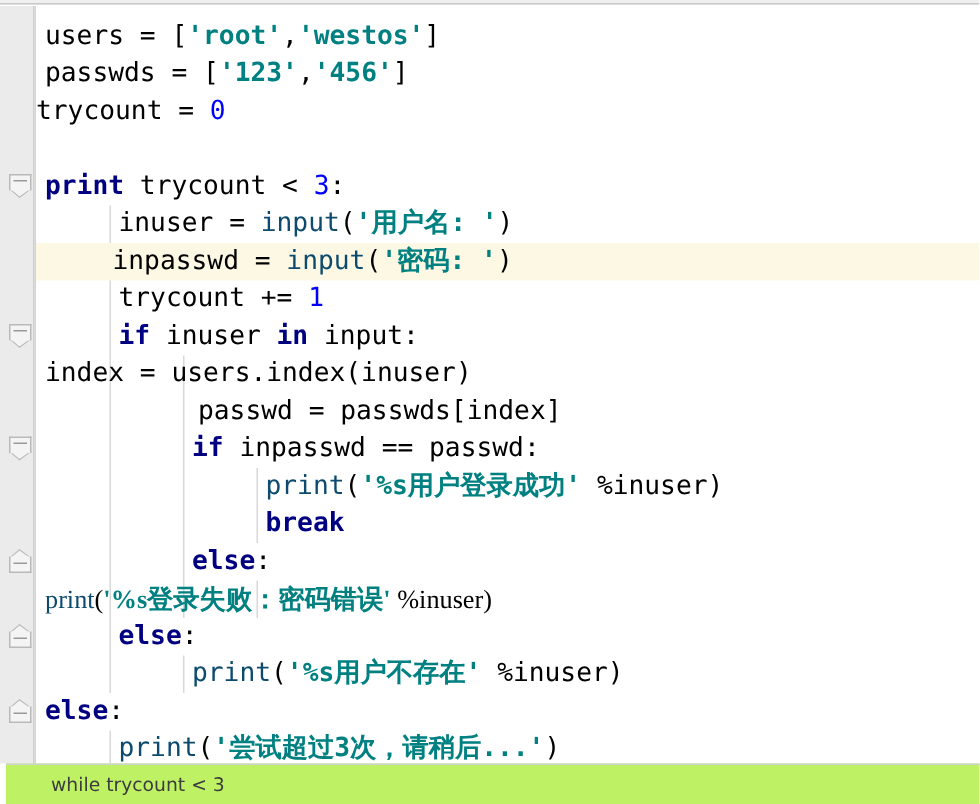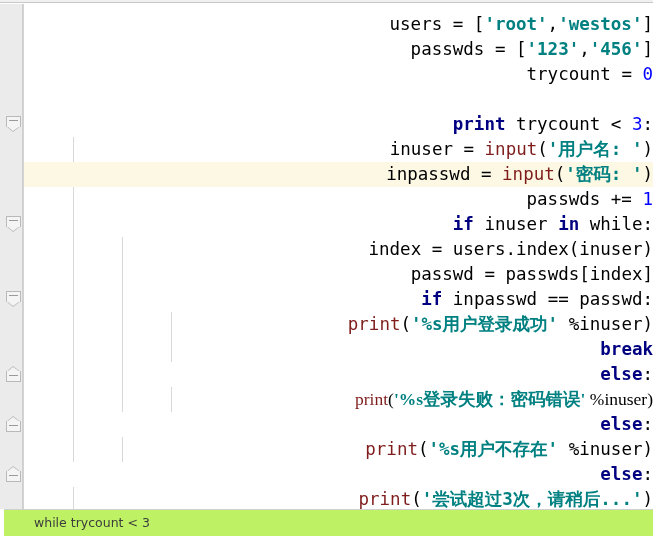--- a/index.html
+++ b/index.html
@@ -129,42 +129,41 @@
   .code-line {
     position: absolute;
     left: 0;
     width: 629px;
     height: 25px;
     line-height: 25px;
     font-family: "DejaVu Sans Mono", monospace;
     font-size: 17.5px;
     white-space: pre;
     color: #000000;
-    text-align: right;
   }
   .code-line .txt {
     display: inline-block;
     padding-left: 6px;
   }
   .hl-line {
     background: #fdf8e3;
   }
 
   
   .indent-guide {
     position: absolute;
     width: 1px;
     background: #d8d8d8;
   }
 
   
   .kw   { color: #000080; font-weight: bold; }
   .str  { color: #008080; font-weight: bold; }
   .num  { color: #0000ff; }
-  .fn   { color: #7f1d1d; }
+  .fn   { color: #0c4a6e; }
   .plain{ color: #000000; }
 
   
   #status-bar {
     position: absolute;
     left: 4px;
     top: 509px;
     width: 653px;
     height: 43px;
     background: #bef264;
@@ -247,30 +246,30 @@
     <div id="indent-guides">
         <div class="indent-guide" style="left: 49px; top: 133px; height: 325px;"></div>
         <div class="indent-guide" style="left: 98px; top: 233px; height: 175px;"></div>
         <div class="indent-guide" style="left: 147px; top: 308px; height: 50px;"></div>
         <div class="indent-guide" style="left: 147px; top: 383px; height: 25px;"></div>
         <div class="indent-guide" style="left: 98px; top: 433px; height: 25px;"></div>
         <div class="indent-guide" style="left: 49px; top: 483px; height: 25px;"></div>
       </div>
     <div id="code-lines">
         <div class="code-line" style="top: 8px;"><span class="txt" style="padding-left: 6px;"><span class="plain">users</span><span class="plain"> = [</span><span class="str">'root'</span><span class="plain">,</span><span class="str">'westos'</span><span class="plain">]</span></span></div>
-        <div class="code-line" style="top: 33px;"><span class="txt" style="padding-left: 22px;"><span class="plain">passwds</span><span class="plain"> = [</span><span class="str">'123'</span><span class="plain">,</span><span class="str">'456'</span><span class="plain">]</span></span></div>
+        <div class="code-line" style="top: 33px;"><span class="txt" style="padding-left: 6px;"><span class="plain">passwds</span><span class="plain"> = [</span><span class="str">'123'</span><span class="plain">,</span><span class="str">'456'</span><span class="plain">]</span></span></div>
         <div class="code-line" style="top: 58px;"><span class="txt" style="padding-left: 0;"><span class="plain">trycount</span><span class="plain"> = </span><span class="num">0</span></span></div>
         <div class="code-line" style="top: 83px;"><span class="txt" style="padding-left: 6px;"></span></div>
         <div class="code-line" style="top: 108px;"><span class="txt" style="padding-left: 6px;"><span class="kw">print</span><span class="plain"> trycount &lt; </span><span class="num">3</span><span class="plain">:</span></span></div>
         <div class="code-line" style="top: 133px;"><span class="txt" style="padding-left: 55px;"><span class="plain">inuser</span><span class="plain"> = </span><span class="fn">input</span><span class="plain">(</span><span class="str">'用户名: '</span><span class="plain">)</span></span></div>
-        <div class="code-line hl-line" style="top: 158px;"><span class="txt" style="padding-left: 40px;"><span class="plain">inpasswd</span><span class="plain"> = </span><span class="fn">input</span><span class="plain">(</span><span class="str">'密码: '</span><span class="plain">)</span></span></div>
-        <div class="code-line" style="top: 183px;"><span class="txt" style="padding-left: 55px;"><span class="plain">passwds += </span><span class="num">1</span></span></div>
-        <div class="code-line" style="top: 208px;"><span class="txt" style="padding-left: 55px;"><span class="kw">if</span><span class="plain"> inuser </span><span class="kw">in</span><span class="plain"> while:</span></span></div>
+        <div class="code-line hl-line" style="top: 158px;"><span class="txt" style="padding-left: 51px;"><span class="plain">inpasswd</span><span class="plain"> = </span><span class="fn">input</span><span class="plain">(</span><span class="str">'密码: '</span><span class="plain">)</span></span></div>
+        <div class="code-line" style="top: 183px;"><span class="txt" style="padding-left: 55px;"><span class="plain">trycount += </span><span class="num">1</span></span></div>
+        <div class="code-line" style="top: 208px;"><span class="txt" style="padding-left: 55px;"><span class="kw">if</span><span class="plain"> inuser </span><span class="kw">in</span><span class="plain"> input:</span></span></div>
         <div class="code-line" style="top: 233px;"><span class="txt" style=""><span class="plain">index = users.index(inuser)</span></span></div>
-        <div class="code-line" style="top: 258px;"><span class="txt" style="padding-left: 64px;"><span class="plain">passwd = passwds[index]</span></span></div>
+        <div class="code-line" style="top: 258px;"><span class="txt" style="padding-left: 108px;"><span class="plain">passwd = passwds[index]</span></span></div>
         <div class="code-line" style="top: 283px;"><span class="txt" style="padding-left: 104px;"><span class="kw">if</span><span class="plain"> inpasswd == passwd:</span></span></div>
         <div class="code-line" style="top: 308px;"><span class="txt" style="padding-left: 153px;"><span class="fn">print</span><span class="plain">(</span><span class="str">'%s用户登录成功'</span><span class="plain"> %inuser)</span></span></div>
         <div class="code-line" style="top: 333px;"><span class="txt" style="padding-left: 153px;"><span class="kw">break</span></span></div>
         <div class="code-line" style="top: 358px;"><span class="txt" style="padding-left: 104px;"><span class="kw">else</span><span class="plain">:</span></span></div>
         <div class="code-line" style="top: 383px;"><span class="txt" style=" font-family: Liberation Serif, serif;"><span class="fn">print</span><span class="plain">(</span><span class="str">'%s登录失败：密码错误'</span><span class="plain"> %inuser)</span></span></div>
         <div class="code-line" style="top: 408px;"><span class="txt" style="padding-left: 55px;"><span class="kw">else</span><span class="plain">:</span></span></div>
         <div class="code-line" style="top: 433px;"><span class="txt" style="padding-left: 104px;"><span class="fn">print</span><span class="plain">(</span><span class="str">'%s用户不存在'</span><span class="plain"> %inuser)</span></span></div>
         <div class="code-line" style="top: 458px;"><span class="txt" style="padding-left: 6px;"><span class="kw">else</span><span class="plain">:</span></span></div>
         <div class="code-line" style="top: 483px;"><span class="txt" style="padding-left: 55px;"><span class="fn">print</span><span class="plain">(</span><span class="str">'尝试超过3次，请稍后...'</span><span class="plain">)</span></span></div>
       </div>

